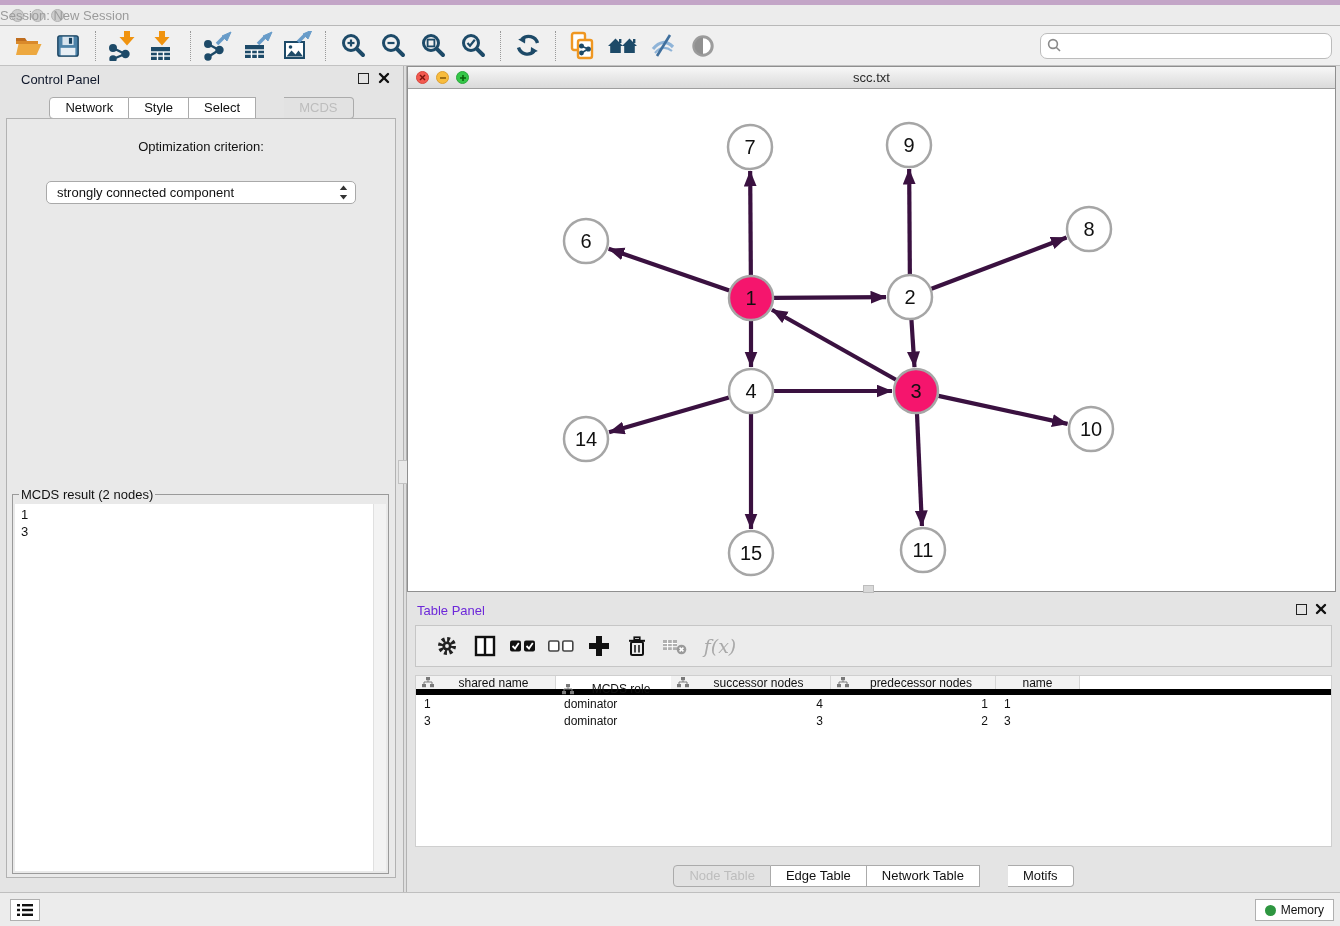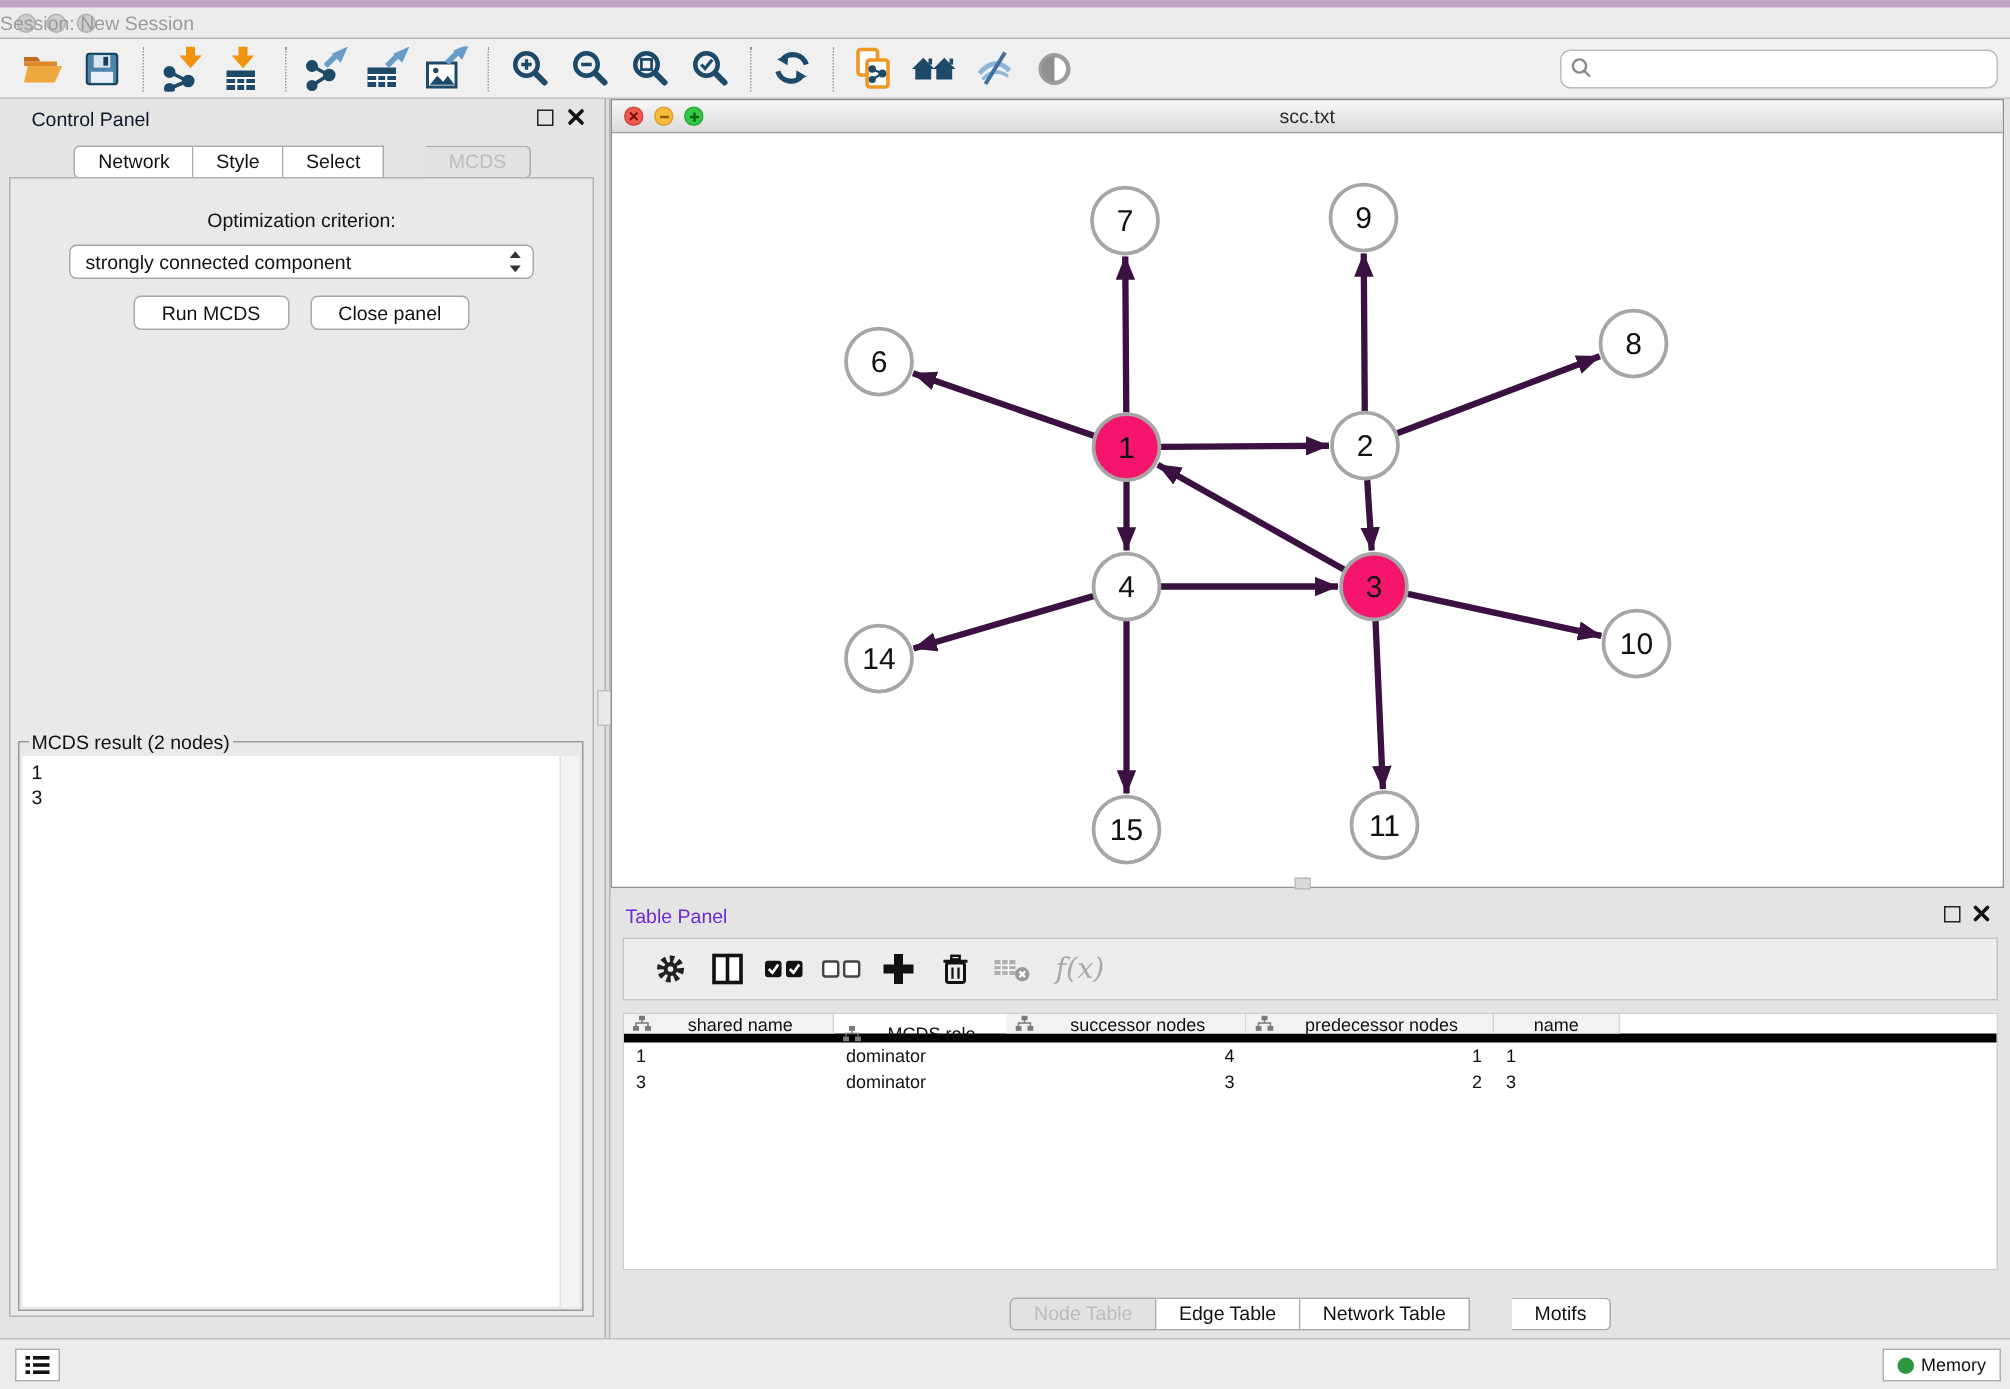--- a/index.html
+++ b/index.html
@@ -37,21 +37,21 @@
   .control-panel .ph-float { right:34px; } .control-panel .ph-close { right:13px; }
   .cp-tabs { position:absolute; top:31px; left:0; right:0; display:flex; justify-content:center; }
   .tab { height:22px; line-height:20px; padding:0 15px; font-size:13px; color:#111;
     background:#fff; border:1px solid #ababab; border-left:none; }
   .tab:first-child { border-left:1px solid #ababab; border-radius:4px 0 0 4px; }
   .tab:last-child { border-radius:0 4px 4px 0;margin-left:28px; }
   .tab.active { background:#e2e2e2; color:#bdbdbd; }
   .cp-content { position:absolute; top:52px; left:6px; right:7px; bottom:14px;
     background:#e9e9e9; border:1px solid #b2b2b2; }
   .opt-label { margin-top:20px; text-align:center; font-size:13px; color:#111; }
-  .select { width:310px; height:23px; margin:9px auto 0; background:#fff;
+  .select { width:310px; height:23px; margin:27px auto 0; background:#fff;
     border:1px solid #a9a9a9; border-radius:5px; display:flex; align-items:center;
     padding:0 7px 0 10px; font-size:13px; color:#111; }
   .select .sel-label { flex:1; }
   .btn-row { display:flex; justify-content:center; gap:14px; margin-top:11px; }
   .pbtn { height:23px; padding:0 18px; background:#fff; border:1px solid #a9a9a9;
     border-radius:5px; font-size:13px; color:#111; display:flex; align-items:center; }
   .mcds-fieldset { position:absolute; top:368px; left:5px; right:6px; bottom:3px;
     border:1px solid #9a9a9a; background:#e9e9e9; padding:2px; }
   .mcds-fieldset legend { font-size:13px; color:#111; padding:0 2px; margin-left:4px; }
   .result-box { position:relative; width:100%; height:100%; background:#fff; overflow:hidden; }
@@ -313,24 +313,20 @@
         <div class="tab active">MCDS</div>
       </div>
     <div class="cp-content">
       <div class="opt-label">Optimization criterion:</div>
       <div class="select">
         <span class="sel-label">strongly connected component</span>
         <svg width="9" height="15" viewBox="0 0 9 15">
           <polygon points="0.8,5 4.5,0.5 8.2,5" fill="#333"></polygon>
           <polygon points="0.8,10 4.5,14.5 8.2,10" fill="#333"></polygon>
           </svg>
-      </div>
-      <div class="btn-row">
-        <div class="pbtn">Run MCDS</div>
-        <div class="pbtn">Close panel</div>
       </div>
       <fieldset class="mcds-fieldset">
         <legend>MCDS result (2 nodes)</legend>
         <div class="result-box">
           <div>
               <div class="result-line">1</div>
               <div class="result-line">3</div>
             </div>
           <div class="scroll-track"></div>
         </div>

